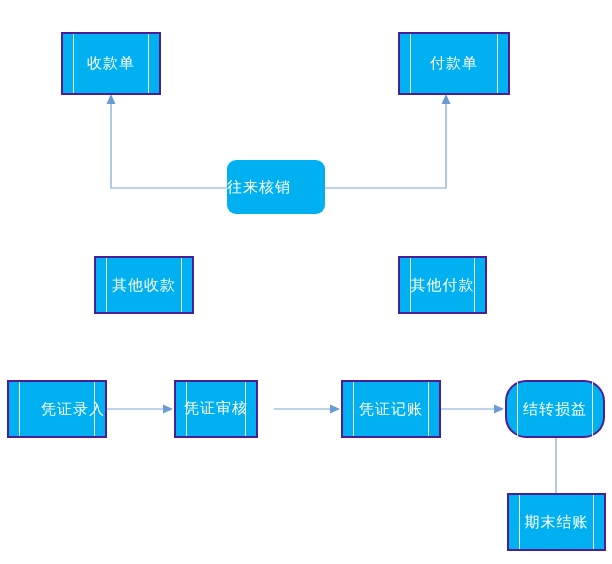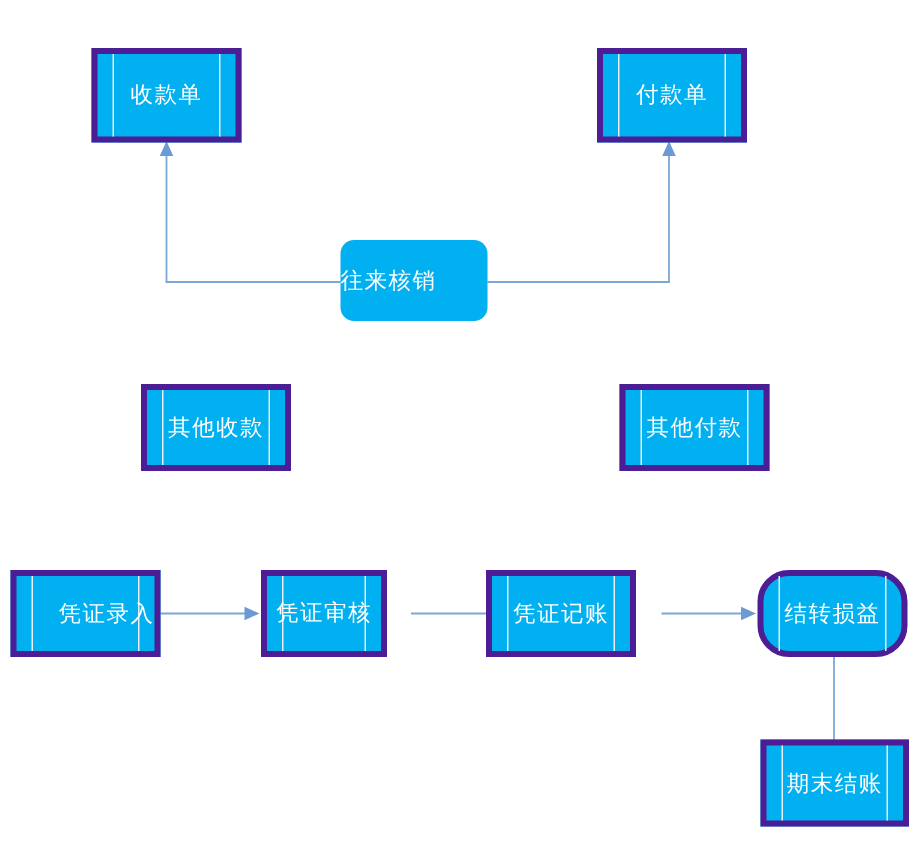--- a/index.html
+++ b/index.html
@@ -15,21 +15,21 @@
     width: 612px;
     height: 564px;
     background: #ffffff;
     overflow: hidden;
   }
   
   .node {
     position: absolute;
     box-sizing: border-box;
     background: #00b0f0;
-    border: 4px solid #4c1d95;
+    border: 2px solid #4c1d95;
     display: flex;
     align-items: center;
     justify-content: center;
     color: #ffffff;
     font-size: 15px;
     letter-spacing: 1px;
     line-height: 1;
     user-select: none;
   }
   .node::before,
@@ -118,45 +118,45 @@
     <g>
       <line x1="556" y1="438" x2="556" y2="498" stroke="#7ba7d7"></line>
       <polygon points="556,504 551.5,494 560.5,494" fill="#6b9ad4"></polygon>
     </g>
   </svg>
 
   <div class="node" style="left:61px; top:32px; width:100px; height:63px;">
     <span class="label">收款单</span>
   </div>
 
-  <div class="node" style="left:398px; top:32px; width:100px; height:63px;">
+  <div class="node" style="left:398px; top:32px; width:112px; height:63px;">
     <span class="label">付款单</span>
   </div>
 
   <div class="node-round" style="left:227px; top:160px; width:98px; height:54px;">
     <span class="label">往来核销</span>
   </div>
 
   <div class="node" style="left:61px; top:256px; width:100px; height:58px;margin-left:33px;">
     <span class="label">其他收款</span>
   </div>
 
-  <div class="node" style="left:413px; top:256px; width:100px; height:58px;text-align:right;">
+  <div class="node" style="left:398px; top:256px; width:89px; height:58px;text-align:right;">
     <span class="label">其他付款</span>
   </div>
 
   <div class="node" style="left:7px; top:380px; width:100px; height:58px;justify-content:flex-end;">
     <span class="label">凭证录入</span>
   </div>
 
   <div class="node" style="left:174px; top:380px; width:84px; height:58px;font-family:Liberation Mono, monospace;">
     <span class="label">凭证审核</span>
   </div>
 
-  <div class="node" style="left:324px; top:380px; width:100px; height:58px;">
+  <div class="node" style="left:341px; top:380px; width:100px; height:58px;">
     <span class="label">凭证记账</span>
   </div>
 
   <div class="node" style="left:505px; top:380px; width:100px; height:58px;border-radius:21px;">
     <span class="label">结转损益</span>
   </div>
 
   <div class="node" style="left:507px; top:493px; width:99px; height:58px;">
     <span class="label">期末结账</span>
   </div>

